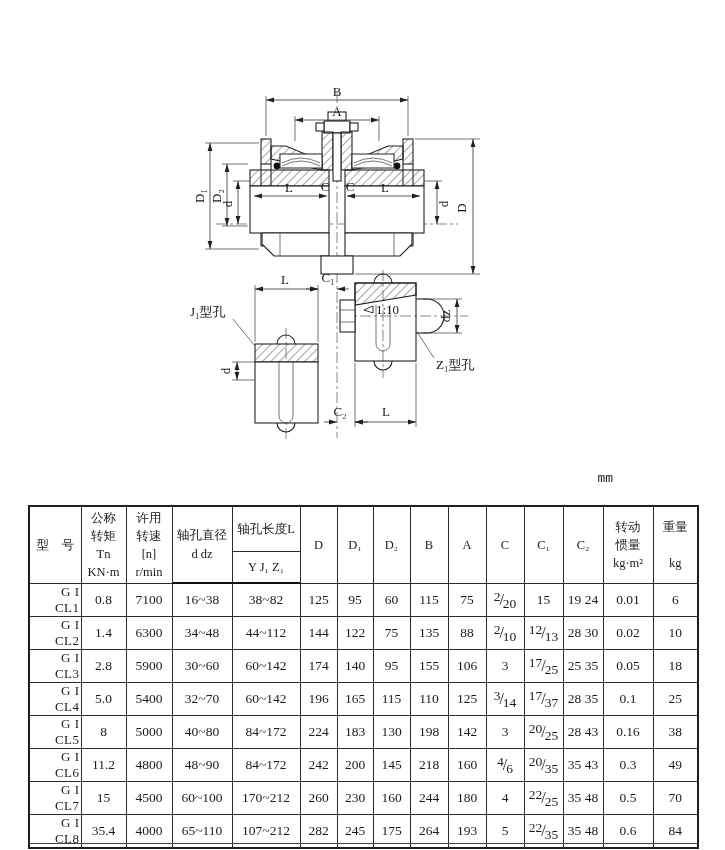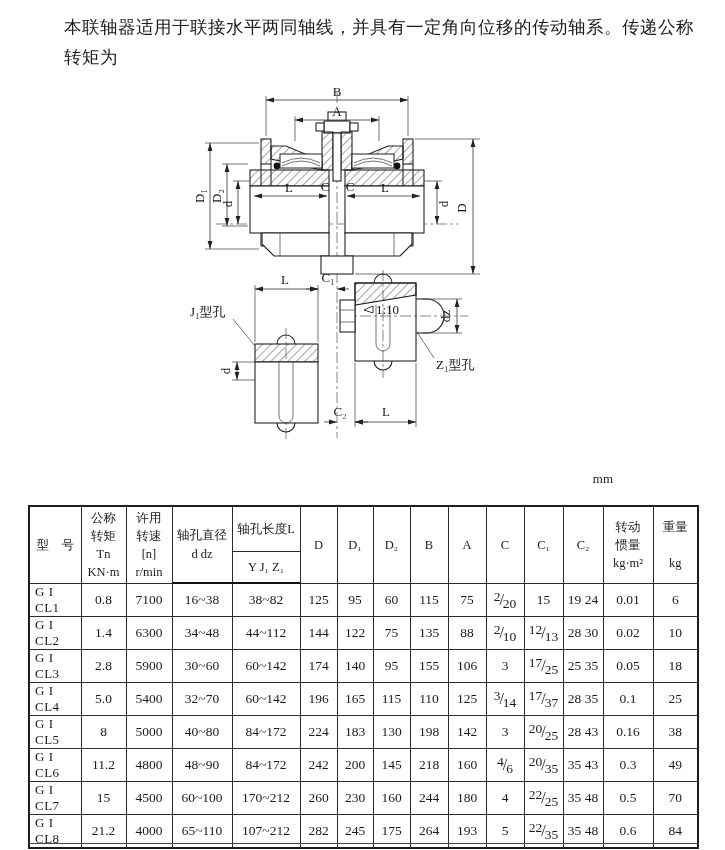--- a/index.html
+++ b/index.html
@@ -16,42 +16,41 @@
   svg text.cjk{font-size:13px}
   .ln{stroke:#222;stroke-width:1.1;fill:none}
   .lnw{stroke:#222;stroke-width:1.1;fill:#fff}
   .thin{stroke:#3a3a3a;stroke-width:.7;fill:none}
   .dim{stroke:#333;stroke-width:.8;fill:none}
   .cl{stroke:#555;stroke-width:.7;fill:none;stroke-dasharray:11 3 3 3}
   .hatch{fill:url(#hp);stroke:#222;stroke-width:1.1}
   .caption-row{position:absolute;top:469px;left:0;width:725px;text-align:center;
     font-family:"Liberation Sans","DejaVu Sans",sans-serif;font-weight:600;font-size:15px;letter-spacing:1px}
   .unit{position:absolute;right:112px;top:2px;font-weight:400;font-size:13px;letter-spacing:0;
-    font-family:Liberation Serif, serif}
+    font-family:Liberation Mono, monospace}
   table.gtable{
     position:absolute;top:505px;left:28px;width:669px;border-collapse:collapse;table-layout:fixed;
     text-align:center;font-size:13.5px;border:2px solid #1e1e1e;
   }
   .gtable th,.gtable td{border:1px solid #2b2b2b;padding:0 1px;overflow:hidden}
   .gtable th{font-weight:400;font-size:12.5px;line-height:1.45;white-space:pre-line}
   .gtable thead tr.r1 th{height:44px}
   .gtable thead tr.r2 th{height:30px}
   .gtable td{height:32px}
-  .gtable td.model{text-align:left;padding-left:5px;font-size:13px;letter-spacing:.5px}
+  .gtable td.model{text-align:right;padding-left:5px;font-size:13px;letter-spacing:.5px}
   .gtable th.hd-u{border-bottom:2.5px solid #111}
   .fnum{position:relative;top:-4px}
   .fden{position:relative;top:3px}
   .fslash{font-size:16px;display:inline-block;margin:0 -1px}
   .bottom-rule{position:absolute;left:28px;top:843px;width:669px;height:1px;background:#444}
 </style>
 </head>
 <body>
 
 <div class="intro">
-  <div class="l1">本联轴器适用于联接水平两同轴线，并具有一定角向位移的传动轴系。传递公称转矩为</div>
 </div>
 
 <div class="diagram-wrap">
 <svg width="505" height="375" viewBox="0 0 505 375">
   <defs>
     <pattern id="hp" patternUnits="userSpaceOnUse" width="6" height="6" patternTransform="rotate(45)">
       <line x1="0" y1="0" x2="0" y2="6" stroke="#4a4a4a" stroke-width="1"></line>
     </pattern>
     <marker id="ar" markerWidth="11" markerHeight="8" refX="10" refY="4" orient="auto-start-reverse">
       <path d="M0,1 L10,4 L0,7 Z" fill="#222"></path>
@@ -379,21 +378,21 @@
         <td>244</td>
         <td>180</td>
         <td>4</td>
         <td><span class="fnum">22</span><span class="fslash">/</span><span class="fden">25</span></td>
         <td>35 48</td>
         <td>0.5</td>
         <td>70</td>
       </tr>
       <tr>
         <td class="model">G I CL8</td>
-        <td>21.2</td>
+        <td>35.4</td>
         <td>4000</td>
         <td>65~110</td>
         <td>107~212</td>
         <td>282</td>
         <td>245</td>
         <td>175</td>
         <td>264</td>
         <td>193</td>
         <td>5</td>
         <td><span class="fnum">22</span><span class="fslash">/</span><span class="fden">35</span></td>

